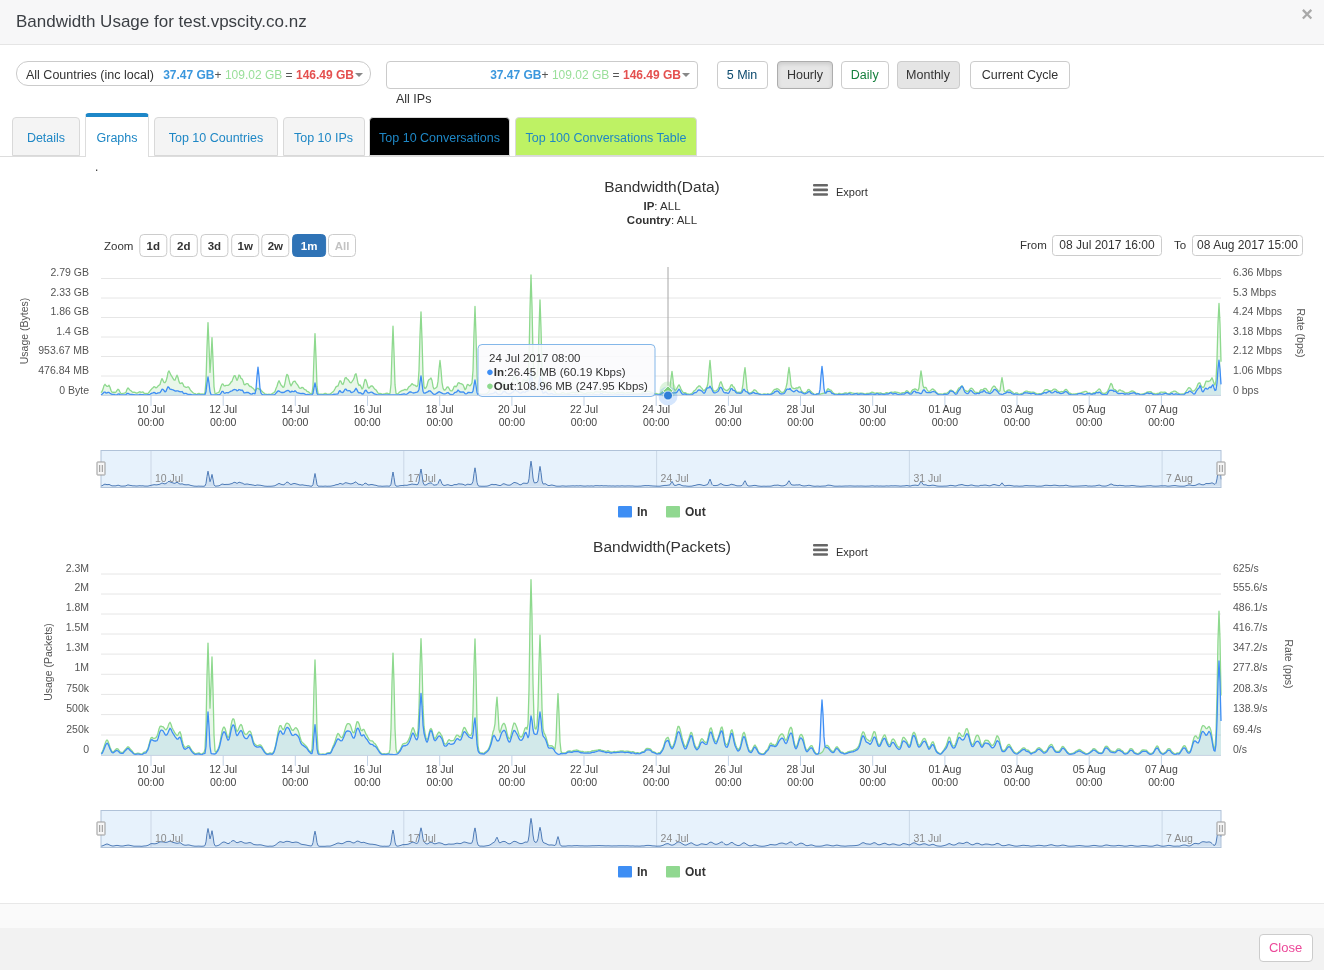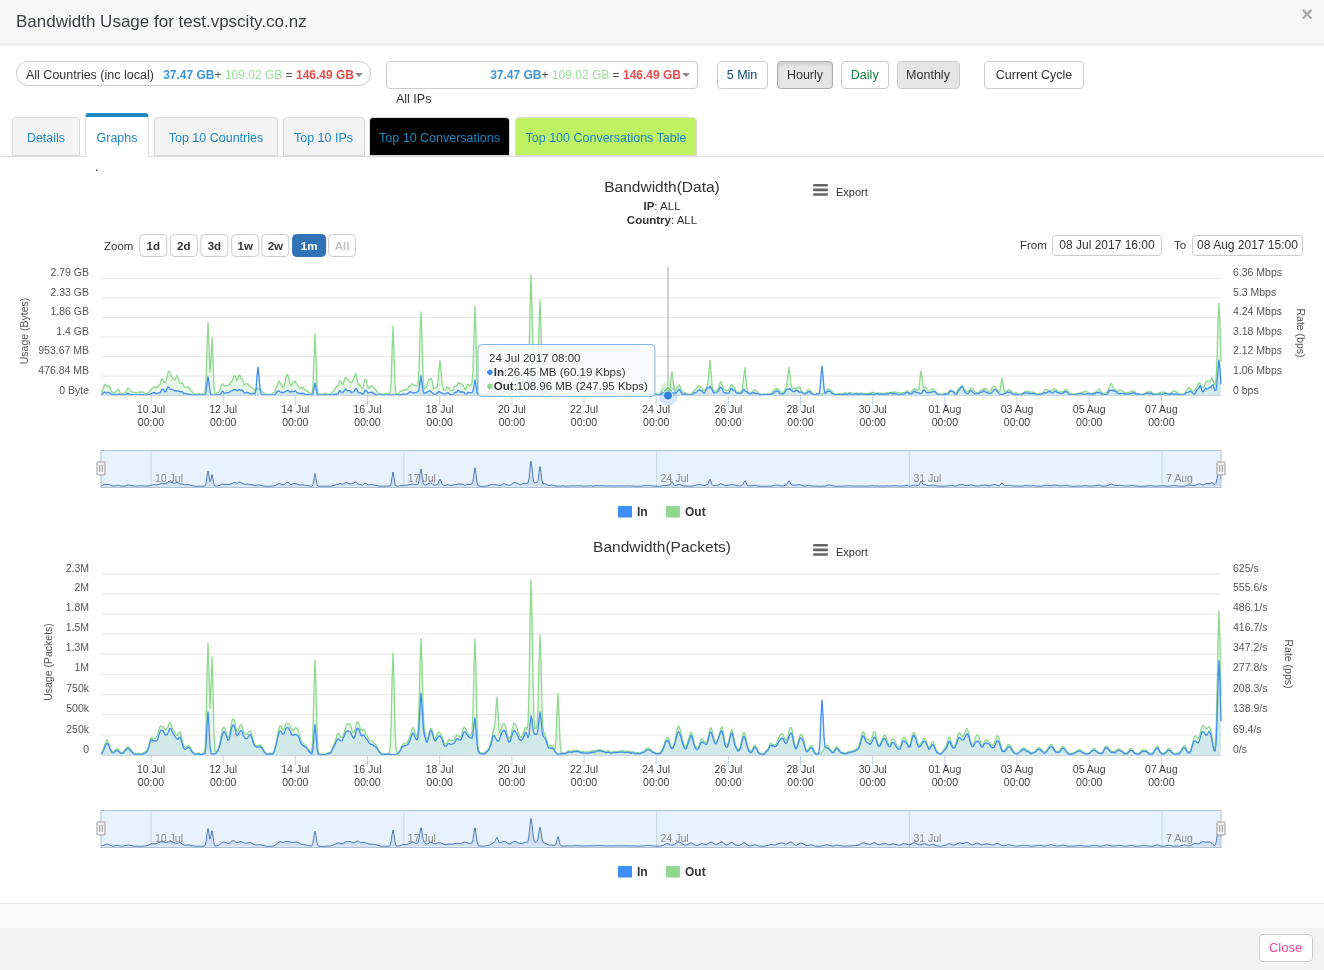--- a/index.html
+++ b/index.html
@@ -15,21 +15,21 @@
   </div>
 <div style="position:absolute;left:386px;top:61px;width:312px;height:28px;background:#fff;border:1px solid #cbcbcb;border-radius:4px;box-sizing:border-box;">
     <span style="position:absolute;left:9px;top:0;line-height:26px;font-size:12.5px;color:#333;margin-top:24px;">All IPs</span>
     <span style="position:absolute;right:16px;top:0;line-height:26px;font-size:12px;white-space:nowrap;"><b style="color:#3b97dd;">37.47 GB</b><span style="color:#555;">+ </span><span style="color:#9adf9a;">109.02 GB</span><span style="color:#555;"> = </span><b style="color:#e4504f;">146.49 GB</b></span>
     <span style="position:absolute;right:7px;top:11px;width:0;height:0;border-left:4.5px solid transparent;border-right:4.5px solid transparent;border-top:4.5px solid #888;"></span>
   </div>
 <div style="position:absolute;left:716.5px;top:61px;width:51px;height:28px;background:#fff;border:1px solid #ccc;border-radius:4px;box-sizing:border-box;text-align:center;line-height:26px;font-size:12.5px;color:#0c4a6e;">5 Min</div>
 <div style="position:absolute;left:777px;top:61px;width:56px;height:28px;background:#e6e6e6;border:1px solid #adadad;box-shadow:inset 0 2px 4px rgba(0,0,0,0.12);border-radius:4px;box-sizing:border-box;text-align:center;line-height:26px;font-size:12.5px;color:#333;">Hourly</div>
 <div style="position:absolute;left:840.5px;top:61px;width:48.5px;height:28px;background:#fff;border:1px solid #ccc;border-radius:4px;box-sizing:border-box;text-align:center;line-height:26px;font-size:12.5px;color:#15803d;">Daily</div>
 <div style="position:absolute;left:896.5px;top:61px;width:63px;height:28px;background:#e5e5e5;border:1px solid #ccc;border-radius:4px;box-sizing:border-box;text-align:center;line-height:26px;font-size:12.5px;color:#333;">Monthly</div>
-<div style="position:absolute;left:970px;top:61px;width:100px;height:28px;background:#fff;border:1px solid #ccc;border-radius:4px;box-sizing:border-box;text-align:center;line-height:26px;font-size:12.5px;color:#333;margin-left:14px;">Current Cycle</div>
+<div style="position:absolute;left:970px;top:61px;width:100px;height:28px;background:#fff;border:1px solid #ccc;border-radius:4px;box-sizing:border-box;text-align:center;line-height:26px;font-size:12.5px;color:#333;">Current Cycle</div>
 <div style="position:absolute;left:0;top:156px;width:1324px;height:1px;background:#ddd;z-index:0;"></div>
 <div style="position:absolute;left:12px;top:117px;width:68px;height:39px;background:#f4f4f4;border:1px solid #d9d9d9;border-radius:4px 4px 0 0;box-sizing:border-box;z-index:1;text-align:center;line-height:40px;font-size:12.5px;color:#1e87c5;">Details</div>
 <div style="position:absolute;left:85px;top:113px;width:64px;height:44px;background:#fff;border-left:1px solid #ddd;border-right:1px solid #ddd;border-top:4px solid #1d87c8;border-radius:4px 4px 0 0;box-sizing:border-box;z-index:3;text-align:center;line-height:42px;font-size:12.5px;color:#1e87c5;">Graphs</div>
 <div style="position:absolute;left:154px;top:117px;width:124px;height:39px;background:#f4f4f4;border:1px solid #d9d9d9;border-radius:4px 4px 0 0;box-sizing:border-box;z-index:1;text-align:center;line-height:40px;font-size:12.5px;color:#1e87c5;">Top 10 Countries</div>
 <div style="position:absolute;left:282.5px;top:117px;width:82px;height:39px;background:#f4f4f4;border:1px solid #d9d9d9;border-radius:4px 4px 0 0;box-sizing:border-box;z-index:1;text-align:center;line-height:40px;font-size:12.5px;color:#1e87c5;">Top 10 IPs</div>
 <div style="position:absolute;left:369px;top:117px;width:141px;height:39px;background:#000000;border:1px solid #d9d9d9;border-radius:4px 4px 0 0;box-sizing:border-box;z-index:1;text-align:center;line-height:40px;font-size:12.5px;color:#1e87c5;">Top 10 Conversations</div>
 <div style="position:absolute;left:515px;top:117px;width:182px;height:39px;background:#bef264;border:1px solid #d9d9d9;border-radius:4px 4px 0 0;box-sizing:border-box;z-index:1;text-align:center;line-height:40px;font-size:12.5px;color:#1e87c5;">Top 100 Conversations Table</div>
 <div style="position:absolute;left:95px;top:160px;font-size:12px;color:#333;">.</div>
 <div style="position:absolute;left:0;top:160px;width:1324px;height:370px;">
     <svg width="1324" height="370" viewBox="0 160 1324 370" style="position:absolute;left:0;top:0" font-family="Liberation Sans, sans-serif">

